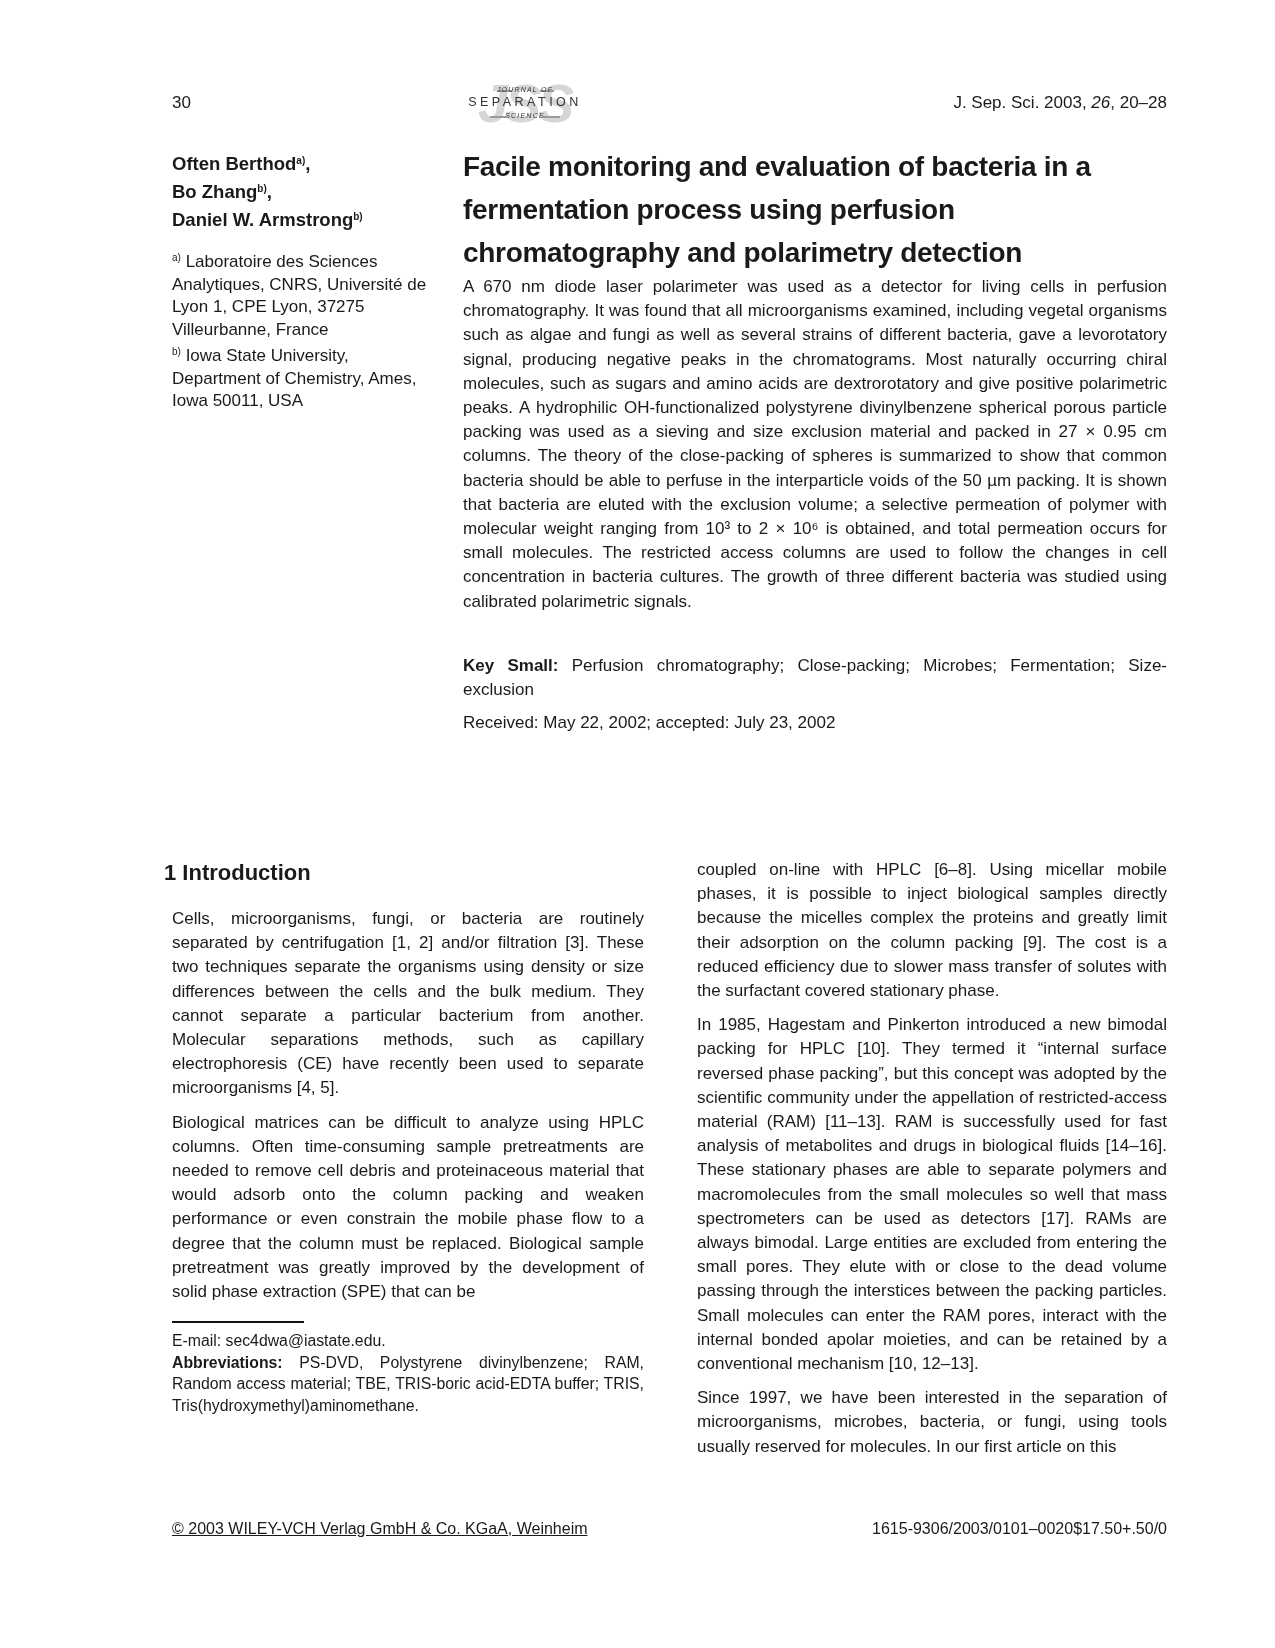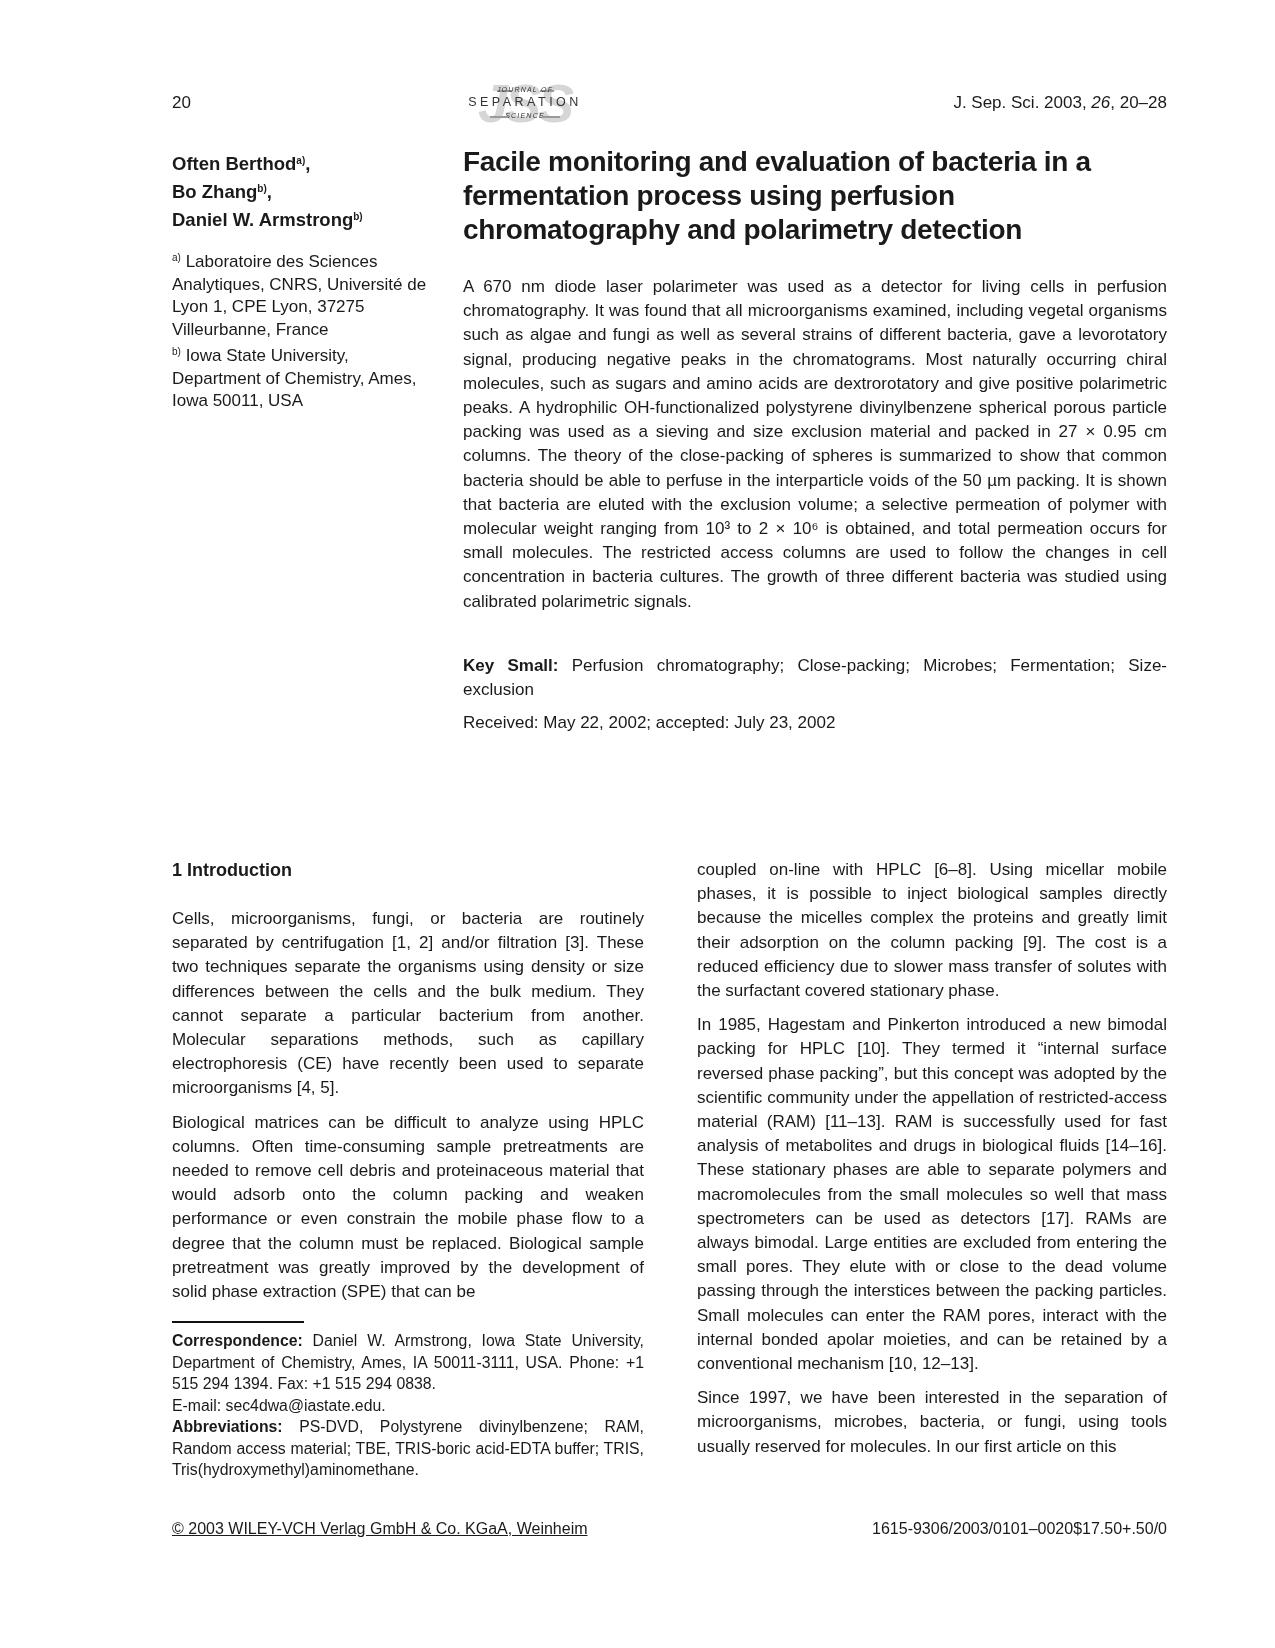--- a/index.html
+++ b/index.html
@@ -30,46 +30,46 @@
   .logo .bot { top: 34px; }
   .logo .rule { position: absolute; height: 2px; background: #9a9a9a; }
 
   
   .authors { left: 172px; top: 148px; width: 260px; font-size: 18.5px; font-weight: bold; line-height: 25px; }
   .authors sup, .affil sup { font-size: 10px; font-weight: normal; vertical-align: 6px; }
   .authors sup { font-weight: bold; }
   .affil { left: 172px; top: 247px; width: 260px; font-size: 17px; line-height: 22.5px; }
 
   
-  .title { left: 463px; top: 145px; width: 680px; font-size: 28px; font-weight: bold; line-height: 34px; letter-spacing: -0.3px; }
+  .title { left: 463px; top: 145px; width: 680px; font-size: 28px; font-weight: bold; line-height: 43px; letter-spacing: -0.3px; }
   .abstract { left: 463px; top: 275px; width: 704px; font-size: 17px; line-height: 24.2px; text-align: justify; }
   .keywords { left: 463px; top: 654px; width: 704px; font-size: 17px; line-height: 24.2px; text-align: justify; }
   .keywords b { font-weight: bold; }
   .received { left: 463px; top: 713px; font-size: 17px; }
 
   
-  .intro-heading { left: 172px; top: 860px; font-size: 18px; font-weight: bold; }
+  .intro-heading { left: 164px; top: 860px; font-size: 22px; font-weight: bold; }
   .col { font-size: 17px; line-height: 24.2px; text-align: justify; }
   .col p { margin: 0 0 10px 0; }
   .col-left { left: 172px; top: 907px; width: 472px; }
   .col-right { left: 697px; top: 858px; width: 470px; }
 
   .footnote-rule { left: 172px; top: 1321px; width: 132px; height: 1.5px; background: #111; }
   .footnotes { left: 172px; top: 1330px; width: 472px; font-size: 15.8px; line-height: 21.5px; text-align: justify; }
   .footnotes p { margin: 0; }
   .footnotes b { font-weight: bold; }
 
   
   .copyright { left: 172px; top: 1520px; font-size: 16px; text-decoration: underline; }
   .issn { right: 108px; top: 1520px; font-size: 16px; }
 </style>
 </head>
 <body>
 
-<div class="abs page-num">20</div>
+<div class="abs page-num">30</div>
 
 <div class="abs logo">
   <span class="jss">JSS</span>
   <div class="rule" style="left:38px; top:12px; width:14px;"></div>
   <div class="rule" style="left:80px; top:12px; width:14px;"></div>
   <div class="top">JOURNAL OF</div>
   <div class="sep">SEPARATION</div>
   <div class="bot">SCIENCE</div>
   <div class="rule" style="left:30px; top:38px; width:18px;"></div>
   <div class="rule" style="left:82px; top:38px; width:18px;"></div>
@@ -101,19 +101,18 @@
 </div>
 
 <div class="abs col col-right">
   <p>coupled on-line with HPLC [6–8]. Using micellar mobile phases, it is possible to inject biological samples directly because the micelles complex the proteins and greatly limit their adsorption on the column packing [9]. The cost is a reduced efficiency due to slower mass transfer of solutes with the surfactant covered stationary phase.</p>
   <p>In 1985, Hagestam and Pinkerton introduced a new bimodal packing for HPLC [10]. They termed it “internal surface reversed phase packing”, but this concept was adopted by the scientific community under the appellation of restricted-access material (RAM) [11–13]. RAM is successfully used for fast analysis of metabolites and drugs in biological fluids [14–16]. These stationary phases are able to separate polymers and macromolecules from the small molecules so well that mass spectrometers can be used as detectors [17]. RAMs are always bimodal. Large entities are excluded from entering the small pores. They elute with or close to the dead volume passing through the interstices between the packing particles. Small molecules can enter the RAM pores, interact with the internal bonded apolar moieties, and can be retained by a conventional mechanism [10, 12–13].</p>
   <p>Since 1997, we have been interested in the separation of microorganisms, microbes, bacteria, or fungi, using tools usually reserved for molecules. In our first article on this</p>
 </div>
 
 <div class="abs footnote-rule"></div>
 <div class="abs footnotes">
-  <p><b>Correspondence:</b><span> Daniel W. Armstrong, Iowa State University, Department of Chemistry, Ames, IA 50011-3111, USA. Phone: +1 515 294 1394. Fax: +1 515 294 0838.</span></p>
   <p>E-mail: sec4dwa@iastate.edu.</p>
   <p><b>Abbreviations:</b><span> PS-DVD, Polystyrene divinylbenzene; RAM, Random access material; TBE, TRIS-boric acid-EDTA buffer; TRIS, Tris(hydroxymethyl)aminomethane.</span></p>
 </div>
 
 <div class="abs copyright">©  2003 WILEY-VCH Verlag GmbH &amp; Co. KGaA, Weinheim</div>
 <div class="abs issn">1615-9306/2003/0101–0020$17.50+.50/0</div>
 
 </body></html>

